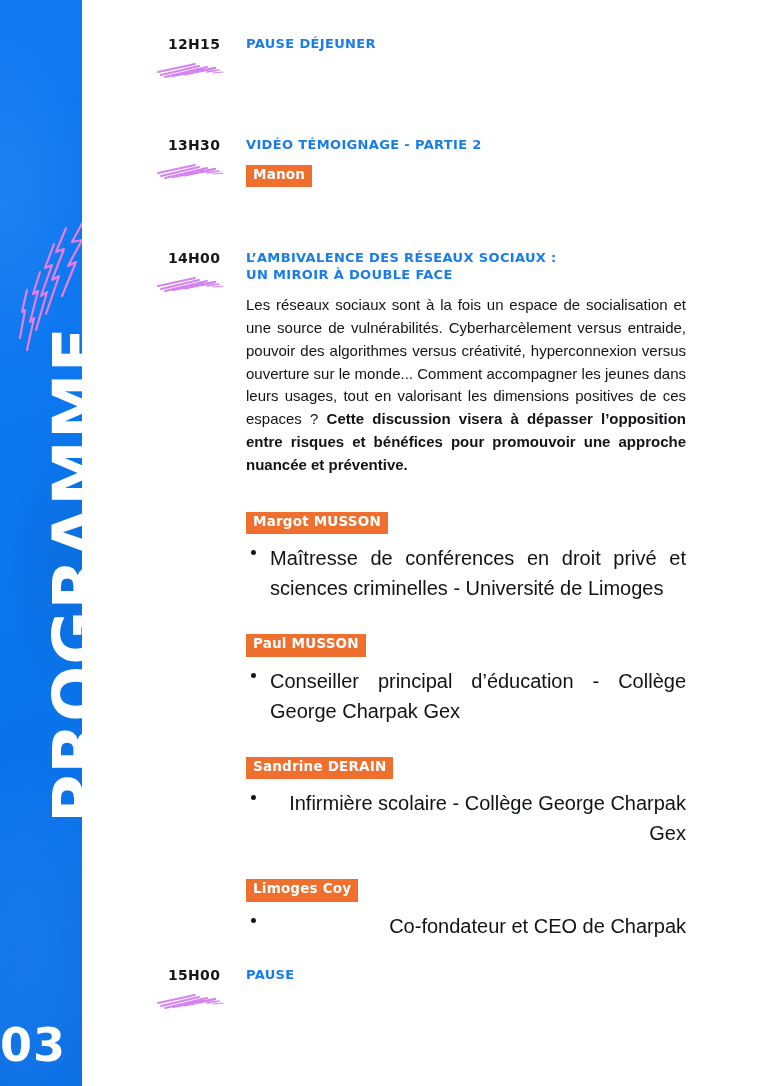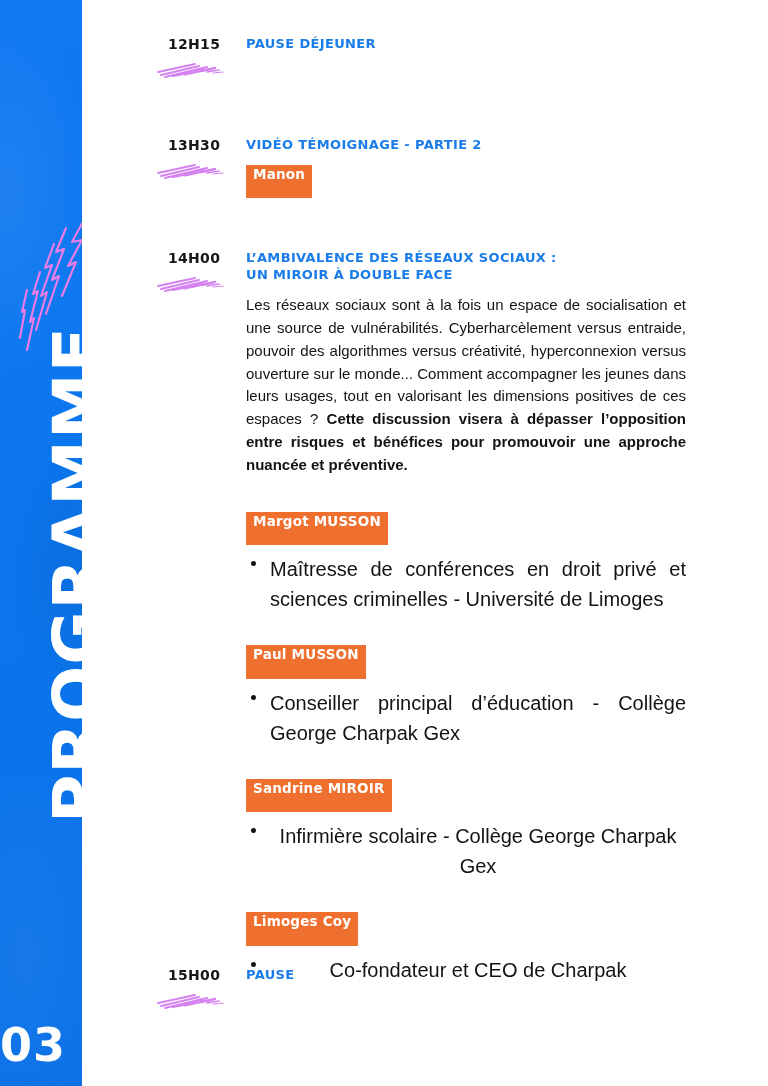--- a/index.html
+++ b/index.html
@@ -100,21 +100,21 @@
     font-family:"DejaVu Sans", sans-serif;
   }
 
   .badge{
     display:inline-block;
     background:#ee6f2e;
     color:#ffffff;
     font-size:13.5px;
     font-weight:bold;
     letter-spacing:0.2px;
-    padding:2px 7px 16px 7px;
+    padding:2px 7px 5px 7px;
     line-height:1.15;
     font-family:"DejaVu Sans", sans-serif;
     white-space:nowrap;
   }
 
   .paragraph{
     color:#111316;
     font-size:15px;
     line-height:1.52;
     text-align:justify;
@@ -134,21 +134,21 @@
     padding-left:24px;
     font-family:"Liberation Sans", sans-serif;
   }
   .speaker-role .bullet{
     position:absolute;
     left:5px; top:7px;
     width:5px; height:5px;
     border-radius:50%;
     background:#111316;
   }
-  .speaker-role.nojust{ text-align:center; }
+  .speaker-role.nojust{ text-align:right; }
 </style>
 </head>
 <body>
 
 <div class="sidebar">
 
   <svg class="sidebar-scribble" viewBox="0 0 76 140">
     <g fill="none" stroke="#f07ce6" stroke-width="2.1" stroke-linecap="round" stroke-linejoin="round">
       <path d="M70 2 L58 24 L68 22 L54 48 L62 44 L48 78"></path>
       <path d="M52 10 L42 34 L50 31 L38 62 L45 58 L32 96"></path>
@@ -246,21 +246,21 @@
           <span class="badge">Paul MUSSON</span>
         </div>
         <div class="speaker-role">
           <span class="bullet"></span>
           <span>Conseiller principal d’éducation - Collège George Charpak Gex</span>
         </div>
       </div>
 
       <div class="speaker-block" style="margin-top:31px;">
         <div class="speaker-badge-wrap">
-          <span class="badge">Sandrine MIROIR</span>
+          <span class="badge">Sandrine DERAIN</span>
         </div>
         <div class="speaker-role nojust">
           <span class="bullet"></span>
           <span>Infirmière scolaire - Collège George Charpak Gex</span>
         </div>
       </div>
 
       <div class="speaker-block" style="margin-top:31px;">
         <div class="speaker-badge-wrap">
           <span class="badge">Limoges Coy</span>

